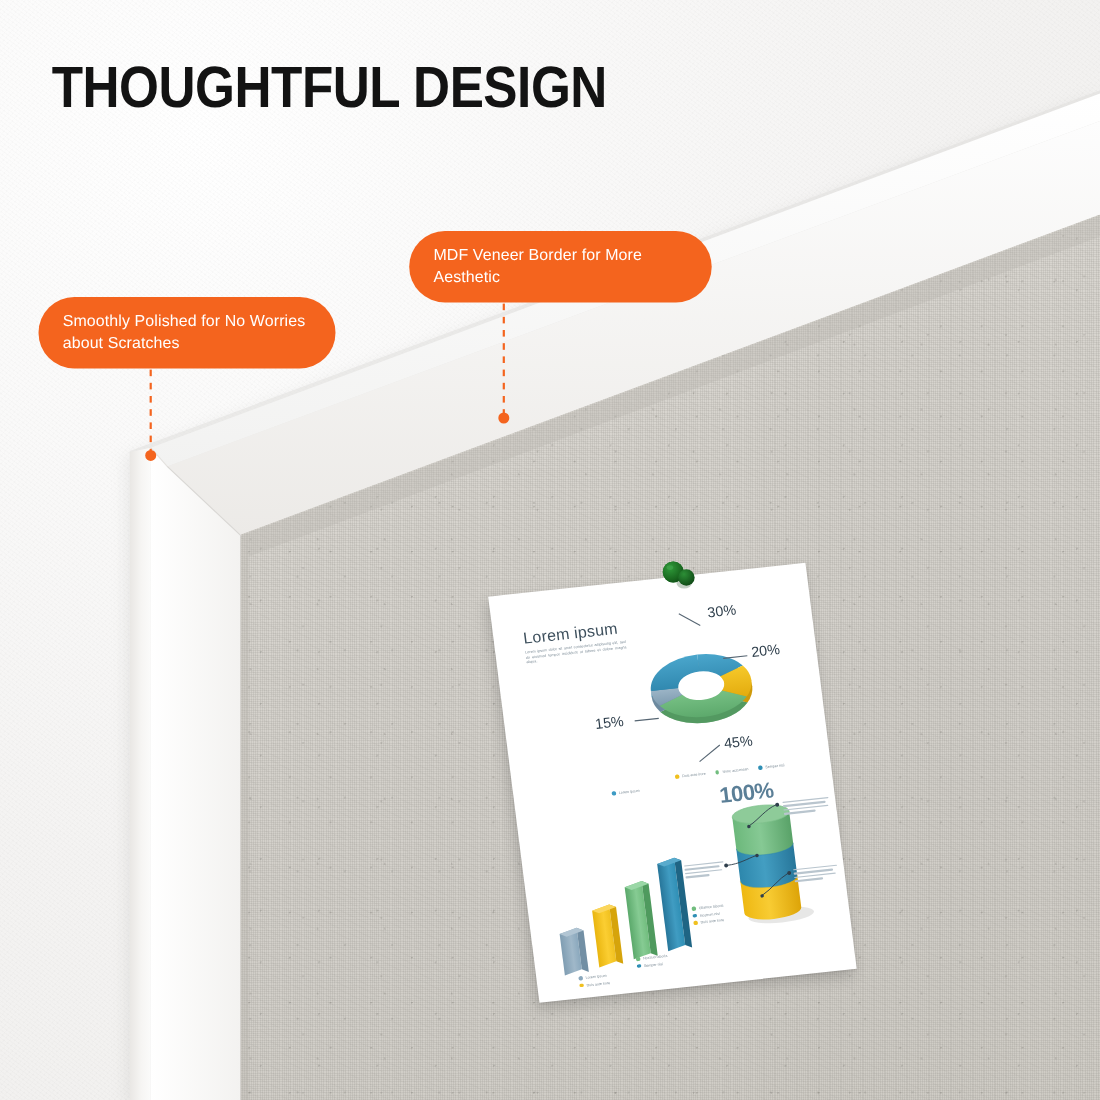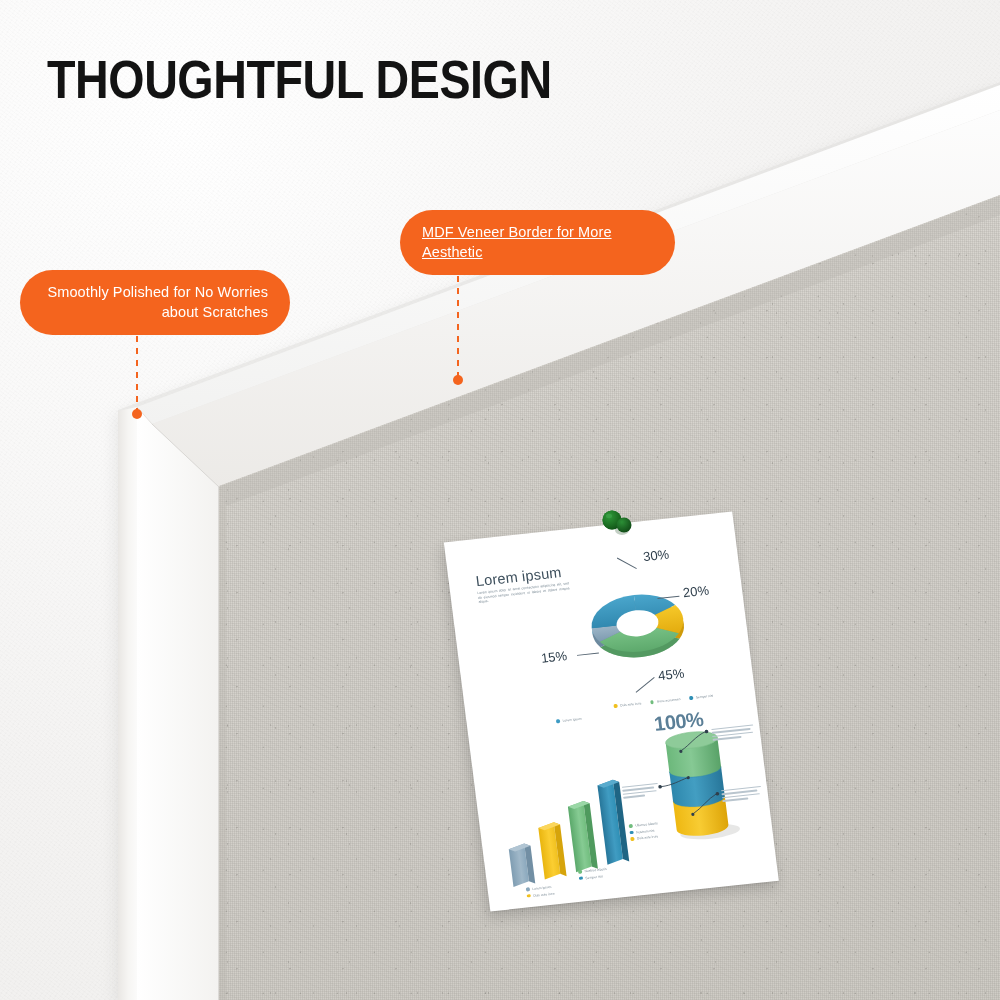--- a/index.html
+++ b/index.html
@@ -43,22 +43,22 @@
   .callout{
     position:absolute;
     background:#f4641e;
     color:#fff;
     border-radius:34px;
     font-size:14.5px;line-height:20px;
     padding:12px 22px 13px 22px;
     box-sizing:border-box;
     letter-spacing:.1px;
   }
-  #callout-mdf{left:400px;top:210px;width:275px;text-decoration:underline;}
-  #callout-polish{left:20px;top:270px;width:270px;text-align:right;}
+  #callout-mdf{left:372px;top:210px;width:275px;}
+  #callout-polish{left:35px;top:270px;width:270px;}
 
   .leader{position:absolute;width:2px;background:transparent;}
   .leader .dash{
     position:absolute;left:0;top:0;width:2px;height:100%;
     background-image:linear-gradient(to bottom,#f4641e 0 6px, rgba(0,0,0,0) 6px 12px);
     background-size:2px 12px;
   }
   .leader .dot{
     position:absolute;left:-4px;bottom:-5px;
     width:10px;height:10px;border-radius:50%;background:#f4641e;

